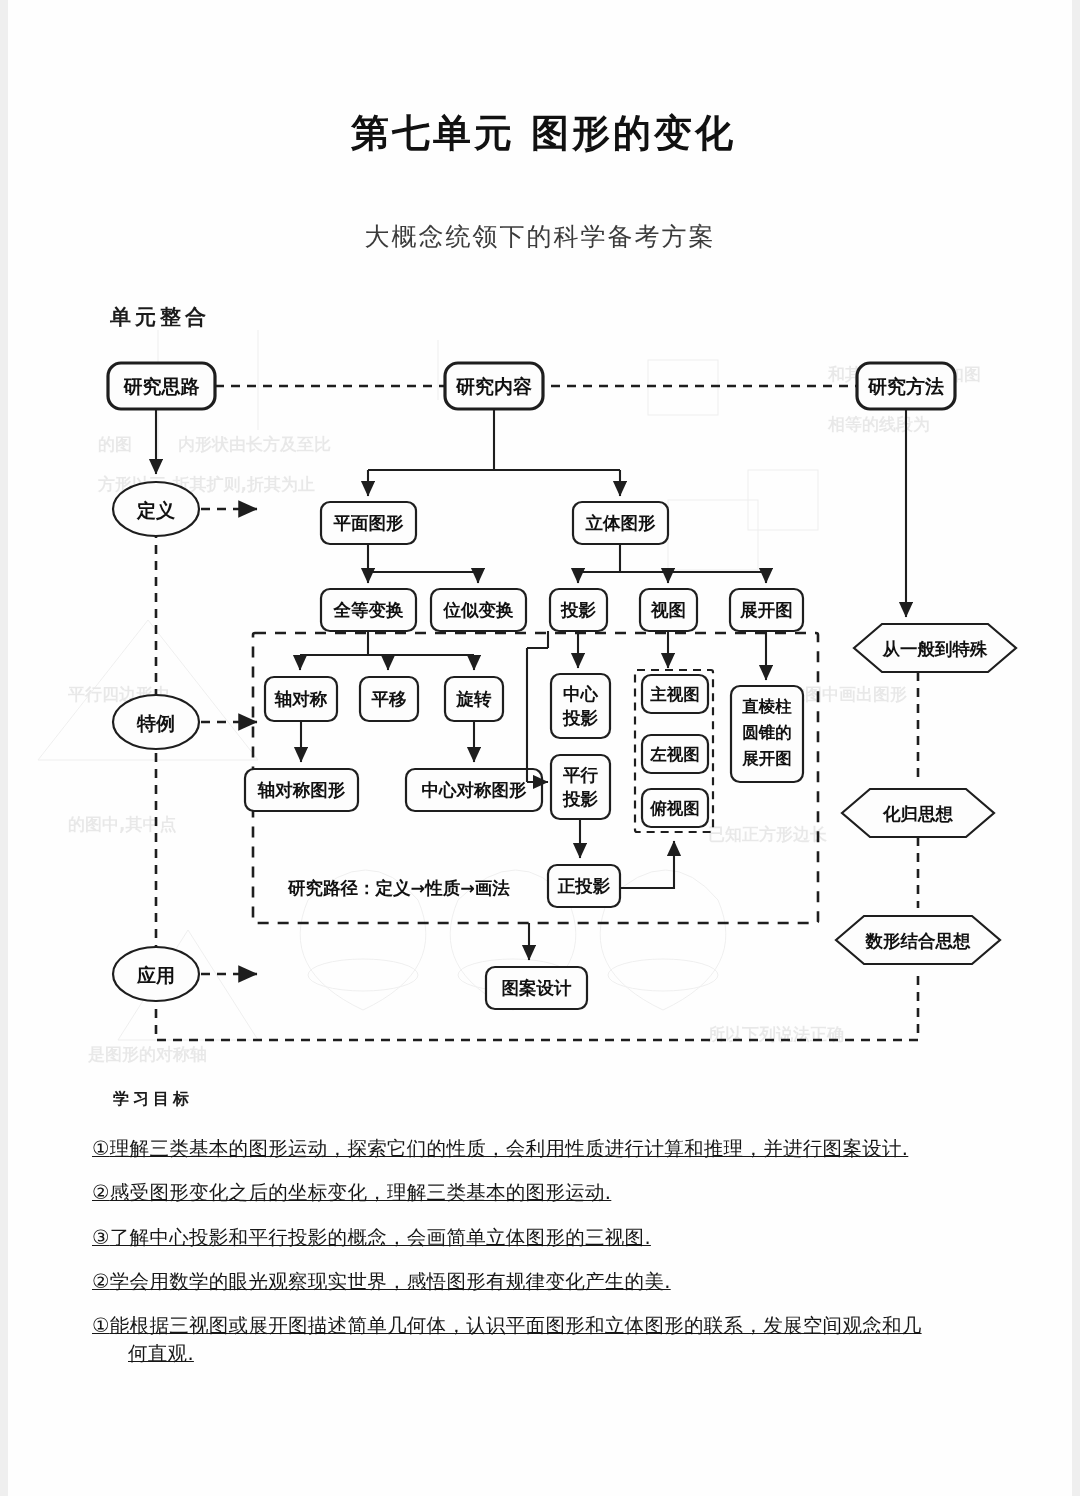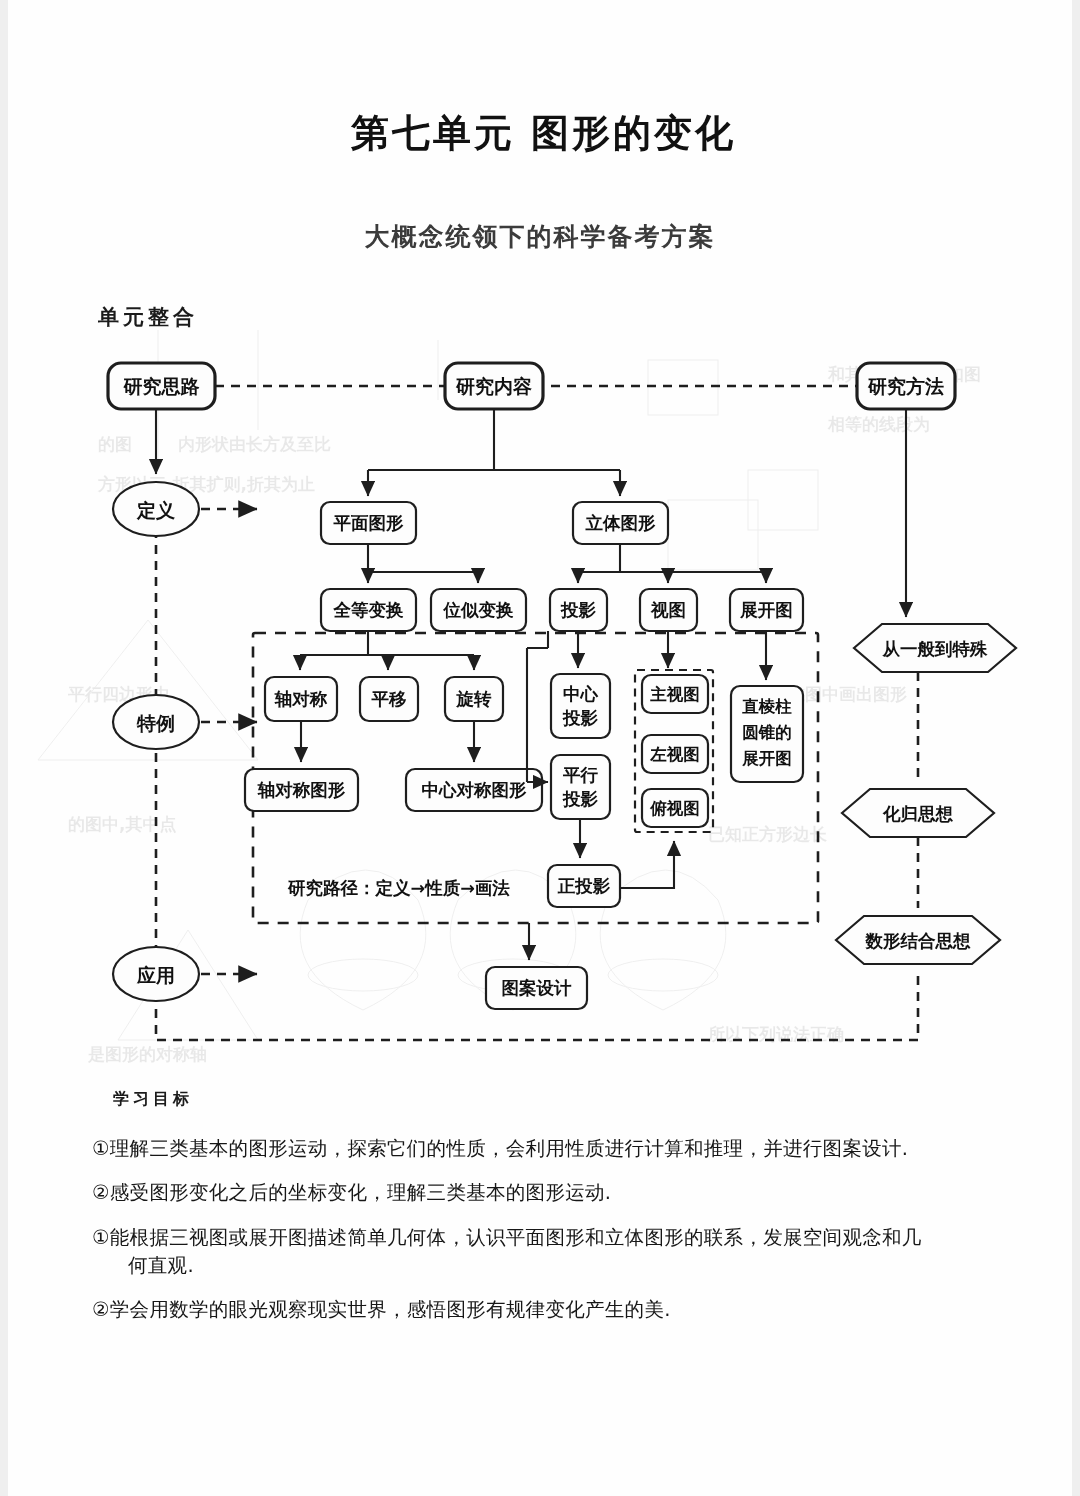--- a/index.html
+++ b/index.html
@@ -23,37 +23,37 @@
     position:absolute;left:0;top:108px;width:1071px;
     text-align:center;margin:0;
     font-size:38px;font-weight:bold;letter-spacing:3px;color:#111;
     font-family:"DejaVu Sans","Liberation Sans",sans-serif;
   }
   #subtitle{
     position:absolute;left:0;top:220px;width:1064px;
     text-align:center;
     font-size:25px;color:#3b3b3b;letter-spacing:2px;
     font-family:"DejaVu Serif","Liberation Serif",serif;
-    font-weight:bold;
   }
   #unit-label{
-    position:absolute;left:90px;top:303px;
+    position:absolute;left:102px;top:303px;
     font-size:21px;font-weight:bold;color:#1b1b1b;letter-spacing:4px;
   }
   #goals-label{
     position:absolute;left:105px;top:1089px;
     font-size:16px;font-weight:bold;color:#1b1b1b;letter-spacing:4px;
   }
   #goals{
     position:absolute;left:84px;top:1135px;width:910px;
   }
   .goal{
     font-size:19.5px;color:#171717;line-height:1.45;margin-bottom:16px;
     letter-spacing:.3px;
     font-family:"DejaVu Sans","Liberation Sans",sans-serif;
+    text-decoration:underline;
   }
   .goal .cont{display:block;padding-left:36px;}
   #flow{position:absolute;left:0;top:330px;width:1064px;height:740px;}
   svg text{
     font-family:"DejaVu Sans","Liberation Sans",sans-serif;
     fill:#111;
     font-weight:bold;
   }
   .nodeshape{fill:#fdfdfd;stroke:#1e1e1e;}
   .thick{stroke-width:3.2;}
@@ -290,21 +290,24 @@
 
   <div id="goals-label">学习目标</div>
   <div id="goals">
     <div class="goal">
       <span>①</span><span>理解三类基本的图形运动，探索它们的性质，会利用性质进行计算和推理，并进行图案设计.</span>
     </div>
     <div class="goal">
       <span>②</span><span>感受图形变化之后的坐标变化，理解三类基本的图形运动.</span>
     </div>
     <div class="goal">
+      <span>③</span><span>了解中心投影和平行投影的概念，会画简单立体图形的三视图.</span>
+    </div>
+    <div class="goal">
+      <span>②</span><span>学会用数学的眼光观察现实世界，感悟图形有规律变化产生的美.</span>
+    </div>
+    <div class="goal">
       <span>①</span><span>能根据三视图或展开图描述简单几何体，认识平面图形和立体图形的联系，发展空间观念和几</span>
       <span class="cont">何直观.</span>
     </div>
-    <div class="goal">
-      <span>②</span><span>学会用数学的眼光观察现实世界，感悟图形有规律变化产生的美.</span>
-    </div>
   </div>
 
 </div>
 
 </body></html>

